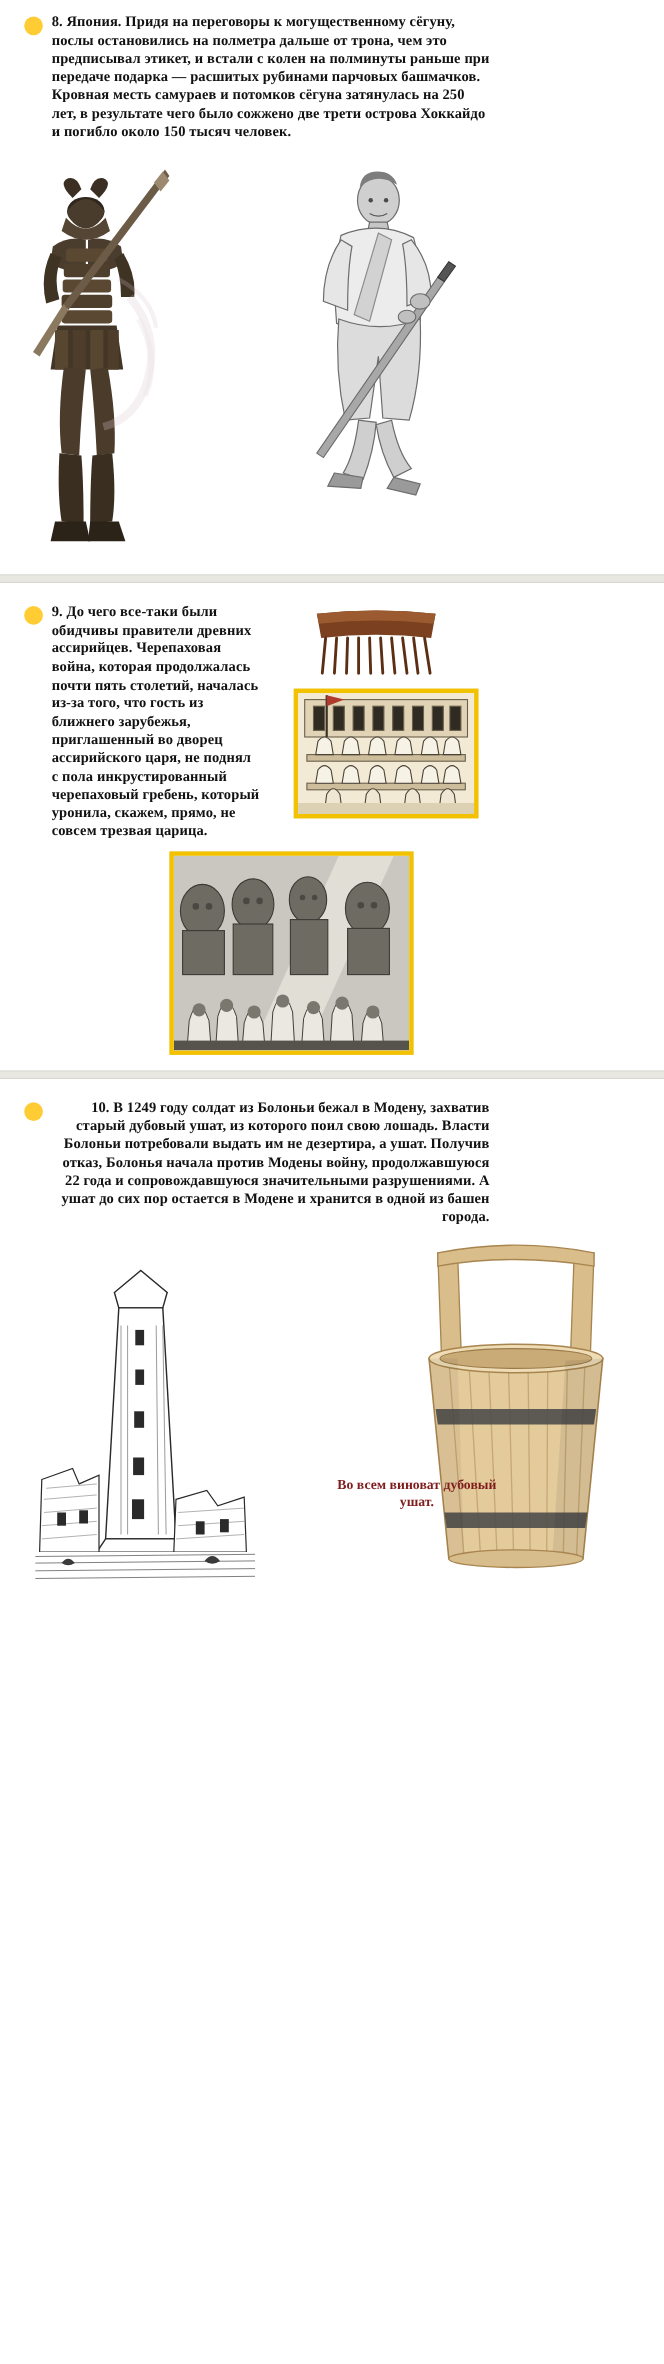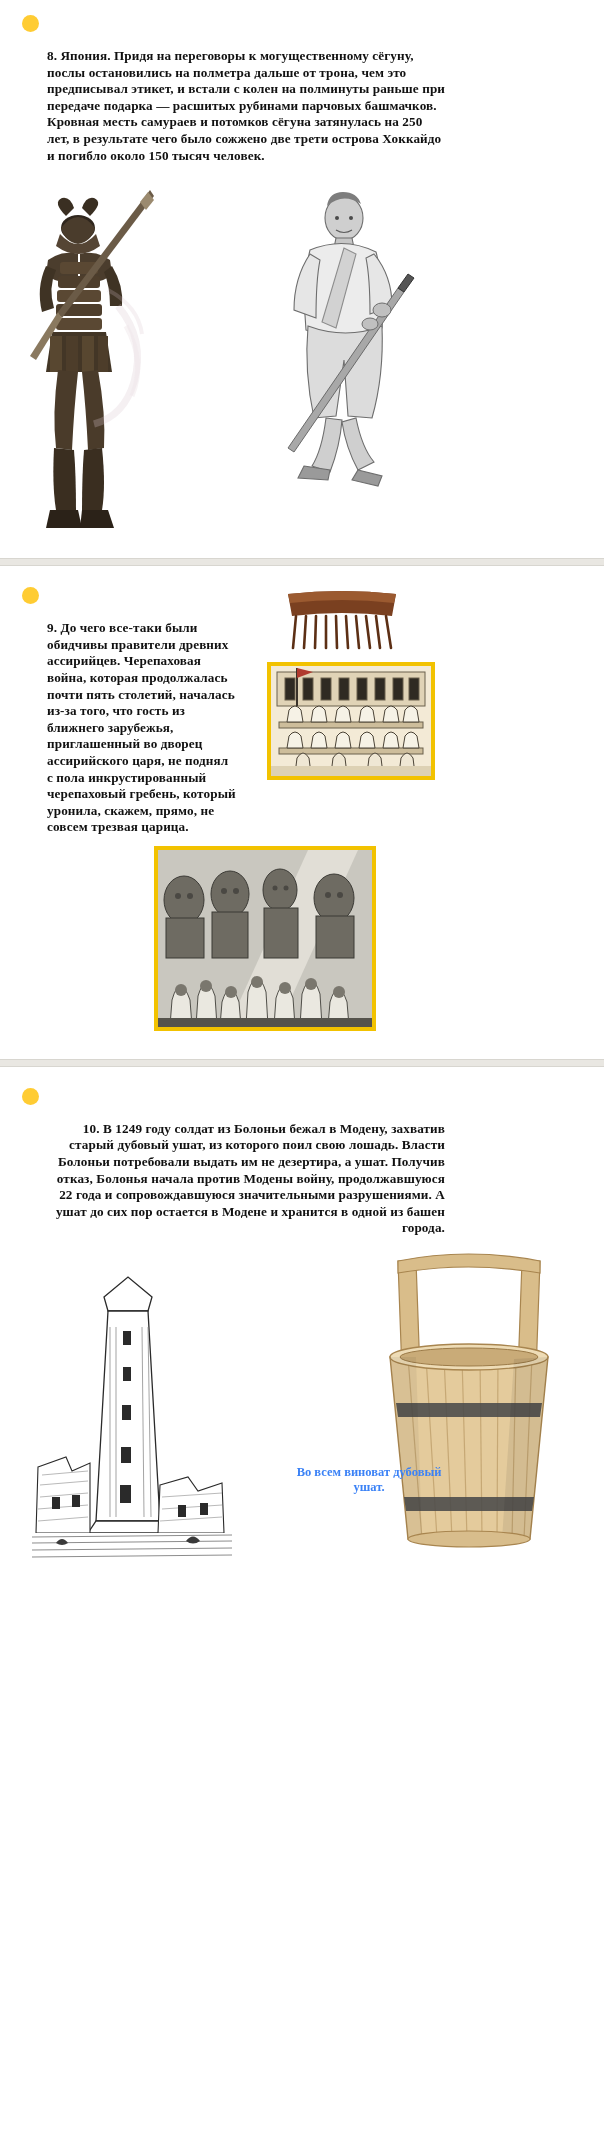--- a/index.html
+++ b/index.html
@@ -43,21 +43,20 @@
     align-items: flex-start;
   }
   .para-text {
     font-family: "Liberation Serif", serif;
     font-weight: bold;
     font-size: 13.2px;
     line-height: 16.6px;
     letter-spacing: 0.1px;
     color: #111;
     text-align: left;
-    margin-top: 36px;
   }
 
   
   #sec8 { padding: 12px 26px 0 22px; }
   #sec8 .para-text { width: 400px; }
   .s8-images {
     position: relative;
     height: 380px;
     margin-top: 14px;
   }
@@ -66,21 +65,21 @@
     left: 0px; top: 8px;
     width: 145px; height: 360px;
   }
   .samurai-sketch {
     position: absolute;
     left: 210px; top: 6px;
     width: 200px; height: 320px;
   }
 
   
-  #sec9 { padding: 18px 20px 28px 22px; }
+  #sec9 { padding: 18px 20px 14px 22px; }
   .s9-top { display: flex; align-items: flex-start; }
   .s9-left { width: 215px; }
   .s9-left .para-text { width: 190px; }
   .s9-right { flex: 1; padding-left: 8px; }
   .comb-wrap {
     width: 125px; height: 62px;
     margin: 6px auto 10px 35px;
     position: relative;
   }
   .framed {
@@ -108,29 +107,29 @@
     left: 10px; top: 18px;
     width: 200px; height: 290px;
   }
   .bucket {
     position: absolute;
     right: 6px; top: 0px;
     width: 210px; height: 300px;
   }
   .bucket-caption {
     position: absolute;
-    left: 272px;
+    left: 282px;
     top: 212px;
     width: 150px;
     text-align: center;
     font-family: "Liberation Serif", serif;
     font-weight: bold;
     font-size: 12.5px;
     line-height: 15px;
-    color: #3b82f6;
+    color: #7f1d1d;
     z-index: 5;
   }
   svg { display: block; }
 </style>
 </head>
 <body>
 
 <div class="page">
 
   <div class="section" id="sec8">

